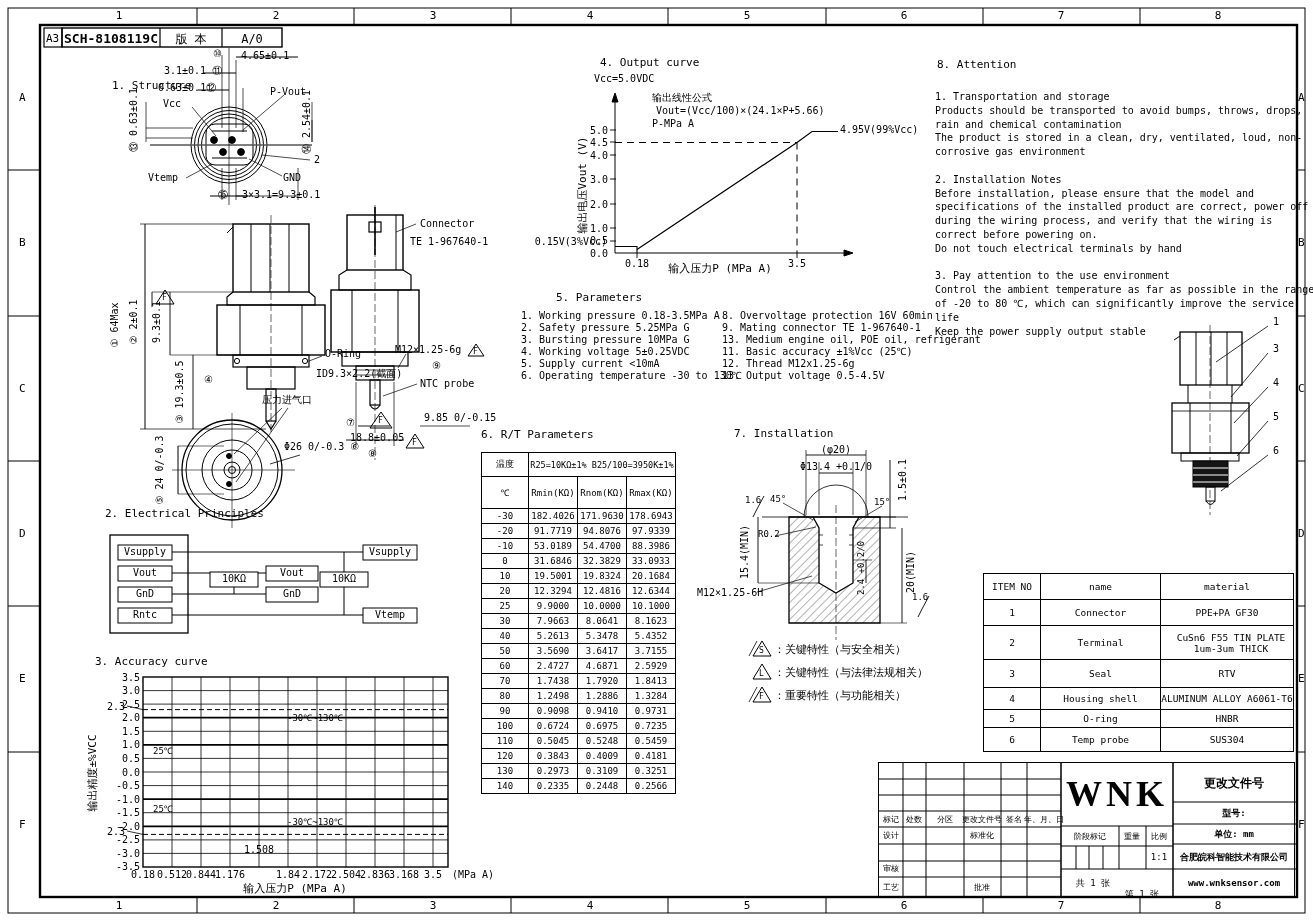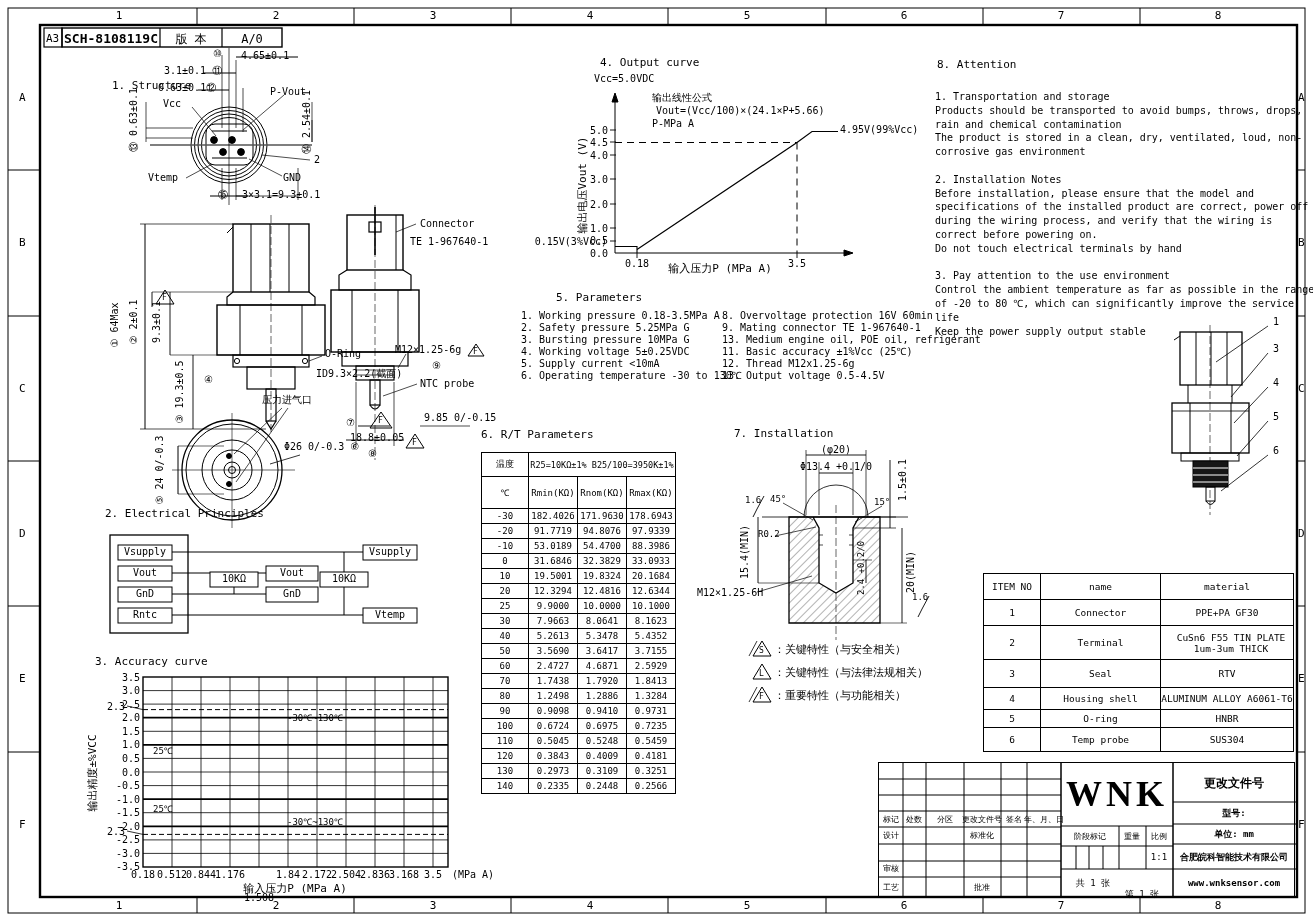--- a/index.html
+++ b/index.html
@@ -436,21 +436,21 @@
 <div class="t r" style="left:140px;top:821px">-2.0</div>
 <div class="t r" style="left:140px;top:834px">-2.5</div>
 <div class="t r" style="left:140px;top:848px">-3.0</div>
 <div class="t r" style="left:140px;top:861px">-3.5</div>
 <div class="t r" style="left:125px;top:701px">2.3</div>
 <div class="t r" style="left:125px;top:826px">2.3</div>
 <div class="t c" style="left:143px;top:869px">0.18</div>
 <div class="t c" style="left:172px;top:869px">0.512</div>
 <div class="t c" style="left:201px;top:869px">0.844</div>
 <div class="t c" style="left:230px;top:869px">1.176</div>
-<div class="t c" style="left:259px;top:892px">1.508</div>
+<div class="t c" style="left:259px;top:844px">1.508</div>
 <div class="t c" style="left:288px;top:869px">1.84</div>
 <div class="t c" style="left:317px;top:869px">2.172</div>
 <div class="t c" style="left:346px;top:869px">2.504</div>
 <div class="t c" style="left:375px;top:869px">2.836</div>
 <div class="t c" style="left:404px;top:869px">3.168</div>
 <div class="t c" style="left:433px;top:869px">3.5</div>
 <div class="t" style="left:452px;top:869px">(MPa A)</div>
 <div class="t f9" style="left:153px;top:746px">25℃</div>
 <div class="t f9" style="left:153px;top:804px">25℃</div>
 <div class="t f9" style="left:287px;top:713px">-30℃~130℃</div>

